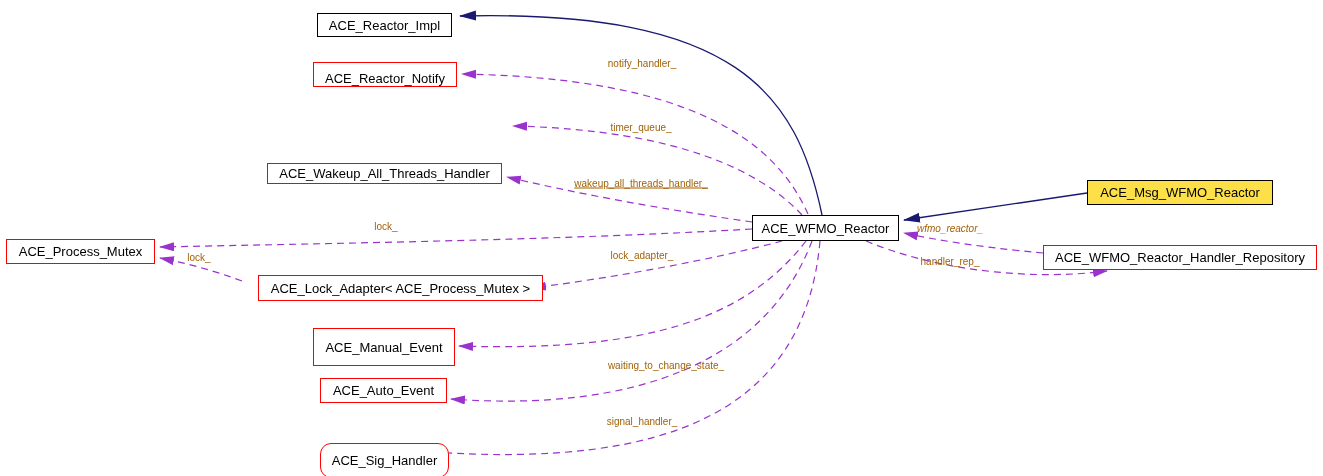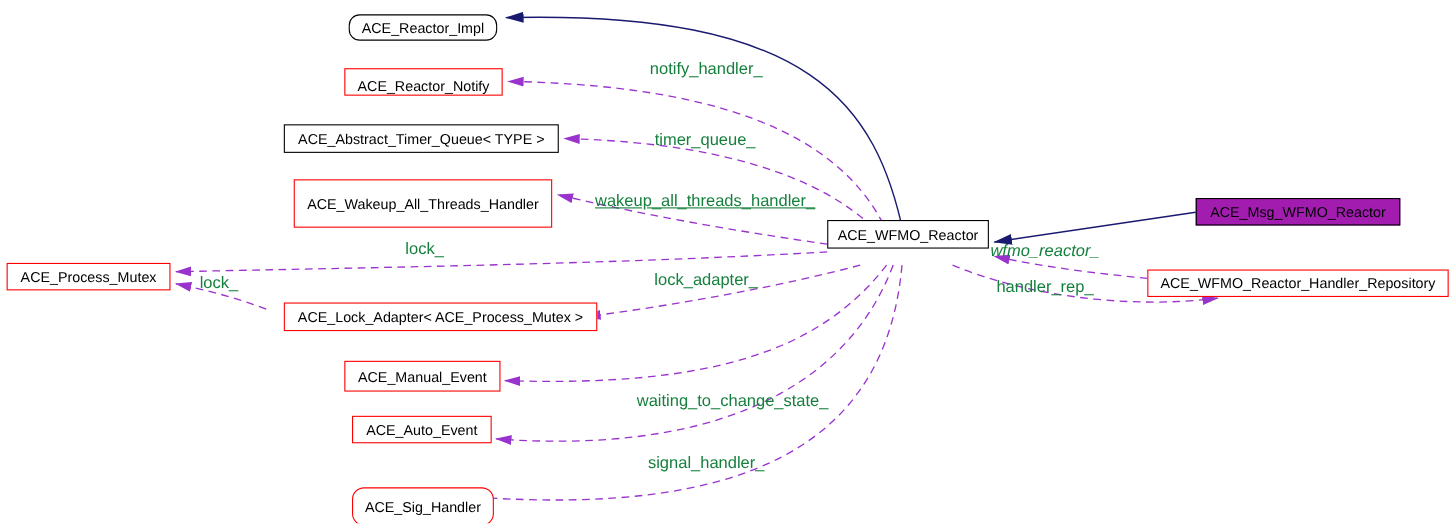--- a/index.html
+++ b/index.html
@@ -43,28 +43,28 @@
     color: #000000;
     font-size: 13px;
     white-space: nowrap;
     padding: 0 3px;
     cursor: pointer;
   }
   .node.red   { border: 1.5px solid #ff0000; }
   .node.black { border: 1.2px solid #000000; }
   .node.main  { border: 1.5px solid #000000; }
   .node.filled {
-    background: #a21caf;
+    background: #fde047;
     border: 1.6px solid #000000;
   }
   .edge-label {
     position: absolute;
     transform: translate(-50%, -50%);
-    color: #15803d;
-    font-size: 15px;
+    color: #a16207;
+    font-size: 10px;
     line-height: 15px;
     white-space: pre-line;
     text-align: right;
     pointer-events: none;
   }
 </style>
 </head>
 <body>
 
 <div id="canvas">
@@ -89,57 +89,54 @@
     <path class="edge-usage" d="M 752 229 C 560 240, 350 243, 160 247" marker-end="url(#arrow-purple)"></path>
     <path class="edge-usage" d="M 782 241 C 715 259, 618 277, 532 288" marker-end="url(#arrow-purple)"></path>
     <path class="edge-usage" d="M 242 281 C 215 271, 190 264, 160 258" marker-end="url(#arrow-purple)"></path>
     <path class="edge-usage" d="M 806 241 C 745 320, 645 352, 459 346" marker-end="url(#arrow-purple)"></path>
     <path class="edge-usage" d="M 812 241 C 765 365, 630 412, 451 399" marker-end="url(#arrow-purple)"></path>
     <path class="edge-usage" d="M 820 241 C 805 410, 670 468, 433 452" marker-end="url(#arrow-purple)"></path>
     <path class="edge-usage" d="M 1043 253 C 1000 249, 950 243, 904 233" marker-end="url(#arrow-purple)"></path>
     <path class="edge-usage" d="M 866 241 C 935 270, 1030 281, 1107 271" marker-end="url(#arrow-purple)"></path>
   </svg>
 
-  <div class="node black" style="left:317px; top:13px;  width:135px; height:24px;border-radius:10px;">
+  <div class="node black" style="left:317px; top:13px;  width:135px; height:24px;">
     <span>ACE_Reactor_Impl</span>
   </div>
 
   <div class="node red" style="left:313px; top:62px; width:144px; height:25px;align-items:flex-end;">
     <span>ACE_Reactor_Notify</span>
   </div>
 
-  <div class="node black" style="left:258px; top:113px; width:250px; height:26px;">
-    <span>ACE_Abstract_Timer_Queue&lt; TYPE &gt;</span>
-  </div>
 
-  <div class="node red" style="left:267px; top:163px; width:235px; height:44px;">
+  <div class="node red" style="left:267px; top:163px; width:235px; height:21px;">
     <span>ACE_Wakeup_All_Threads_Handler</span>
   </div>
 
   <div class="node red" style="left:6px; top:239px; width:149px; height:25px;">
     <span>ACE_Process_Mutex</span>
   </div>
 
   <div class="node red" style="left:242px; top:275px; width:285px; height:26px;margin-left:16px;">
     <span>ACE_Lock_Adapter&lt; ACE_Process_Mutex &gt;</span>
   </div>
 
-  <div class="node red" style="left:313px; top:328px; width:142px; height:28px;">
+  <div class="node red" style="left:313px; top:328px; width:142px; height:38px;">
     <span>ACE_Manual_Event</span>
   </div>
 
   <div class="node red" style="left:320px; top:378px; width:127px; height:25px;">
     <span>ACE_Auto_Event</span>
   </div>
 
   <div class="node red" style="left:320px; top:443px; width:129px; height:35px;border-radius:11px;">
     <span>ACE_Sig_Handler</span>
   </div>
 
-  <div class="node main" style="left:752px; top:200px; width:147px; height:26px;">
+  <div class="node main" style="left:752px; top:215px; width:147px; height:26px;">
     <span>ACE_WFMO_Reactor</span>
   </div>
 
   <div class="node filled" style="left:1087px; top:180px; width:186px; height:25px;">
     <span>ACE_Msg_WFMO_Reactor</span>
   </div>
 
   <div class="node red" style="left:1043px; top:245px; width:274px; height:25px;">
     <span>ACE_WFMO_Reactor_Handler_Repository</span>
   </div>

